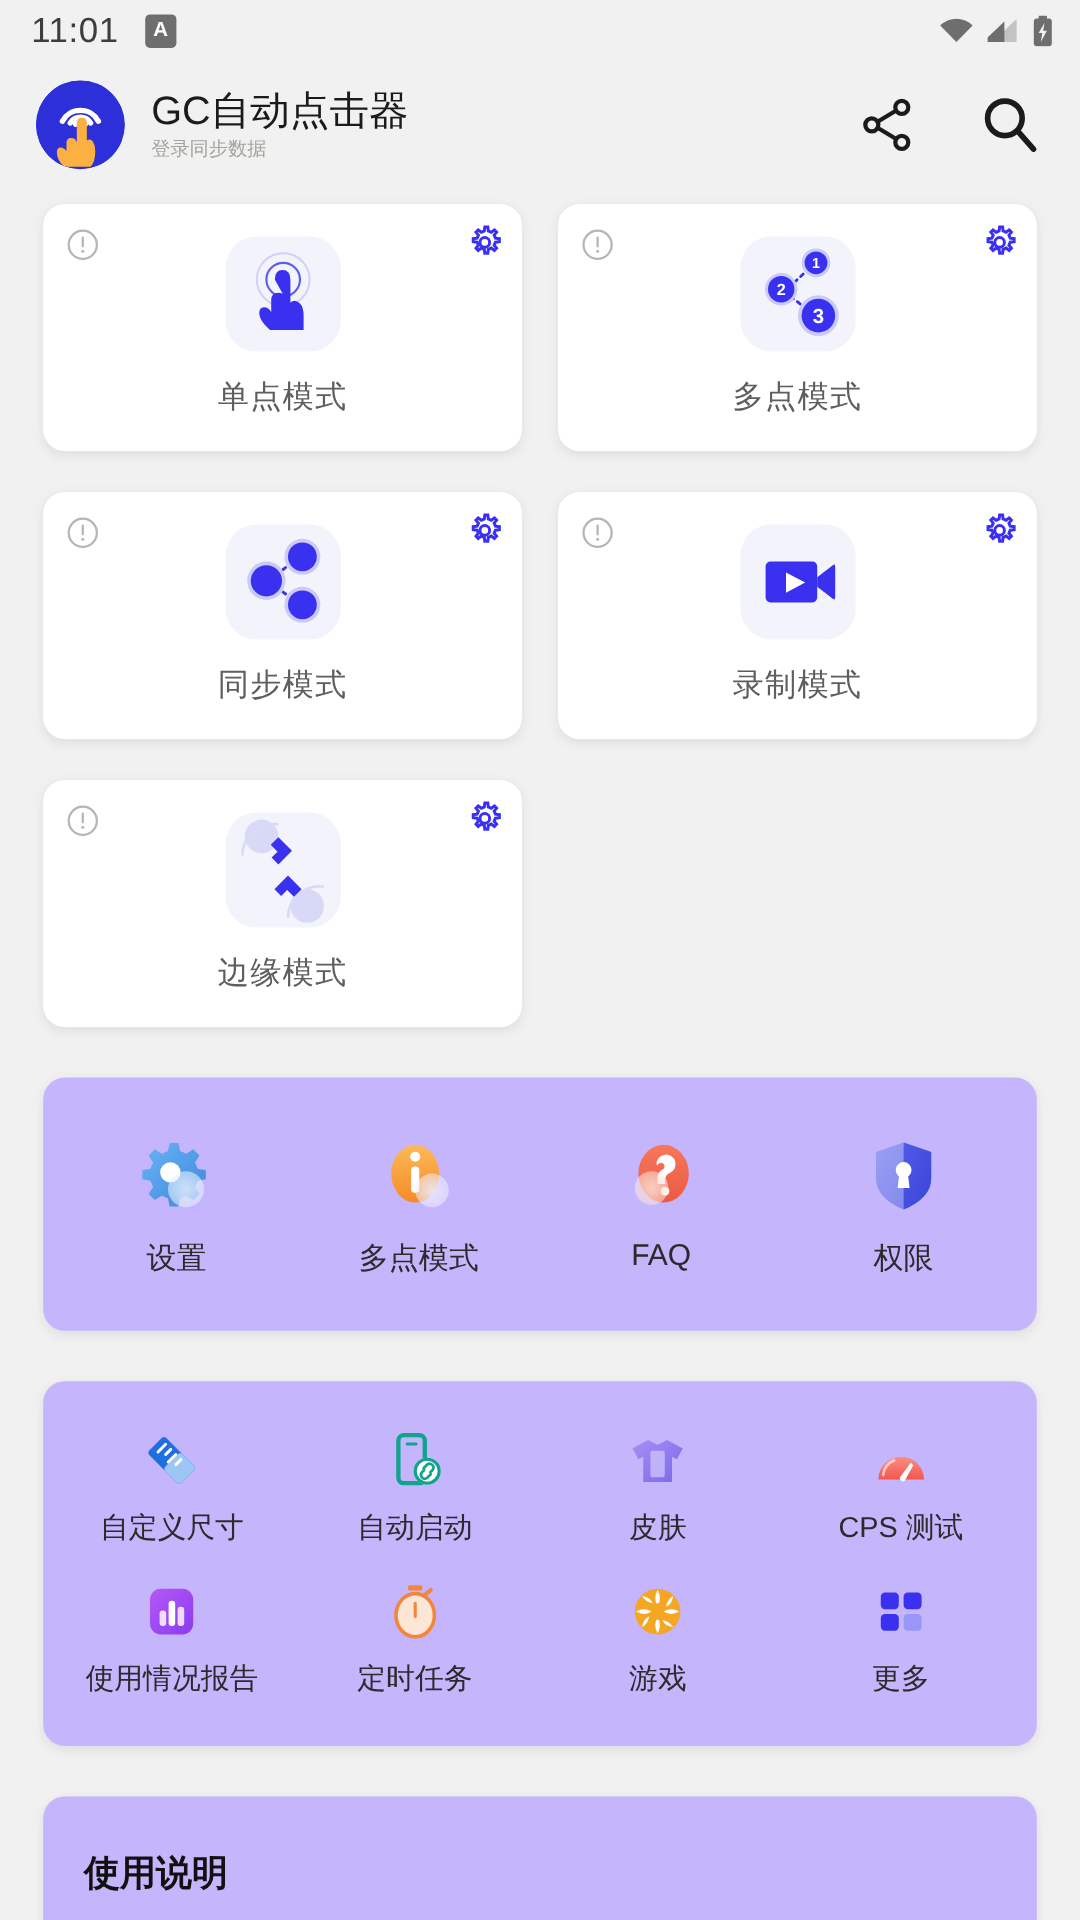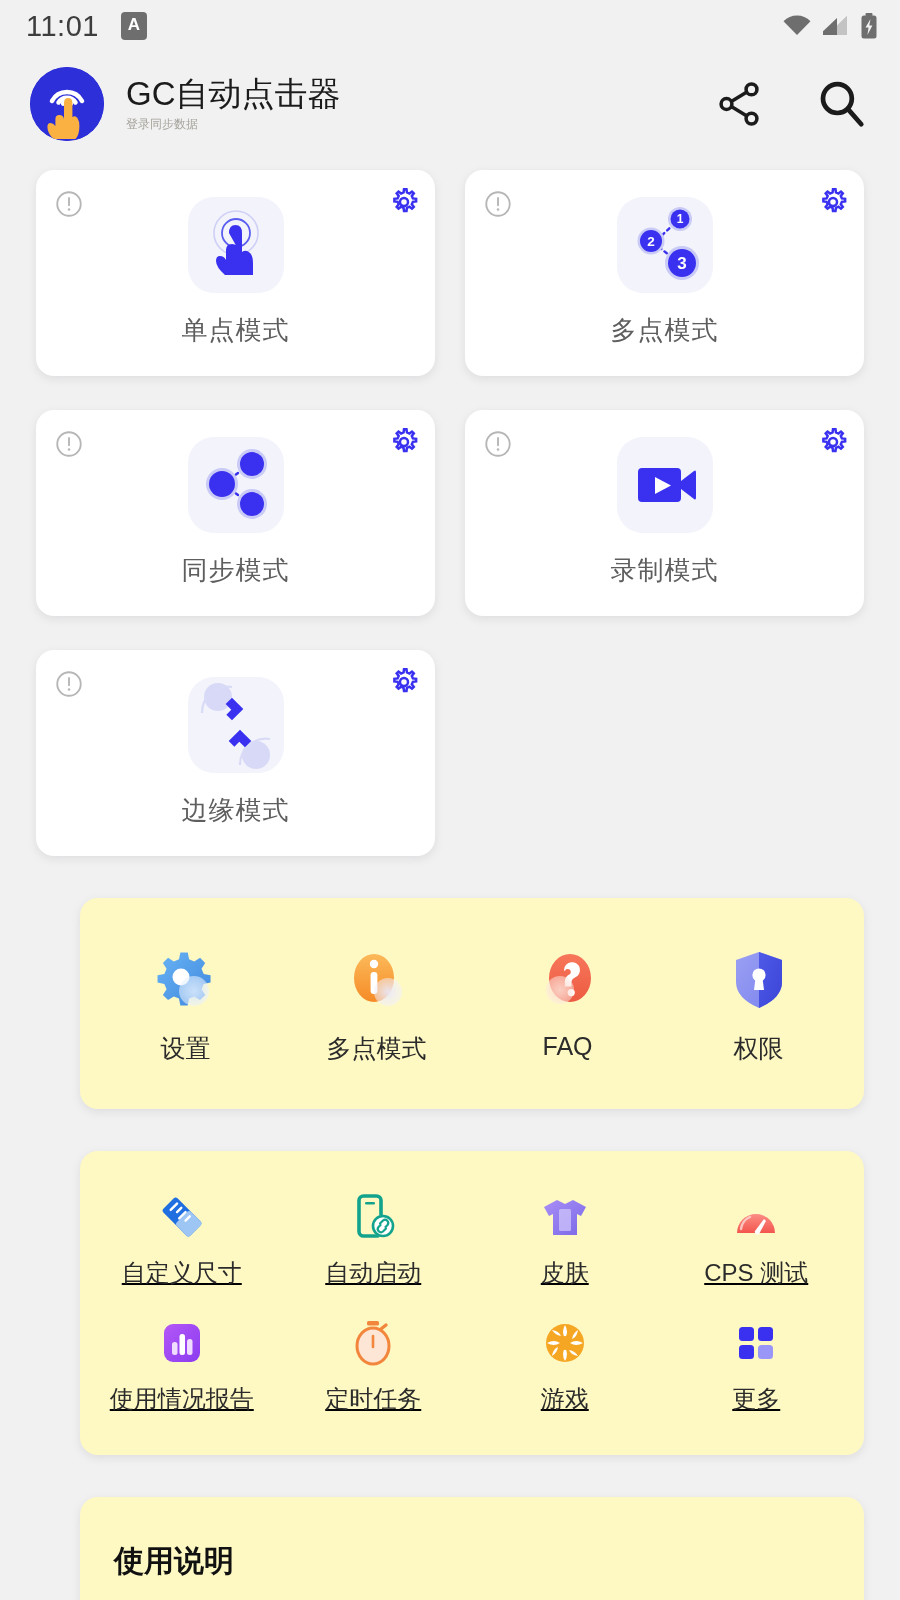--- a/index.html
+++ b/index.html
@@ -33,21 +33,21 @@
     height: 104px; width: 100%;
     display: flex; align-items: center;
     padding: 0 26px 0 30px;
   }
   .logo {
     width: 74px; height: 74px; border-radius: 50%;
     background: #2d2fd8; position: relative; overflow: hidden; flex: none;
   }
   .app-titles { margin-left: 22px; display: flex; flex-direction: column; }
   .app-title { font-size: 33px; color: #1b1b1b; line-height: 1.12; font-weight: 400; }
-  .app-sub { font-size: 12px; color: #a6a39c; margin-top: 5px; line-height: 1.1; }
+  .app-sub { font-size: 16px; color: #a6a39c; margin-top: 5px; line-height: 1.1; }
   .appbar-actions { margin-left: auto; display: flex; align-items: center; gap: 48px; padding-right: 6px; }
   .icon-btn { width: 54px; height: 54px; display: flex; align-items: center; justify-content: center; }
 
   
   .content { padding: 14px 36px 0 36px; }
 
   
   .mode-grid {
     display: grid;
     grid-template-columns: 1fr 1fr;
@@ -64,38 +64,36 @@
   .mode-art {
     width: 96px; height: 96px; border-radius: 26px;
     background: #f2f3fb; margin-top: 27px;
     position: relative; overflow: hidden;
     display: flex; align-items: center; justify-content: center;
   }
   .mode-label { font-size: 26px; color: #5e5e5e; margin-top: 20px; letter-spacing: 1px; }
 
   
   .panel {
-    background: #fef9c3; border-radius: 18px;
+    background: #c4b5fd; border-radius: 18px;
     box-shadow: 0 3px 9px rgba(130,130,140,.17);
     margin-top: 42px;
-    margin-left: 44px;
   }
   .util-row {
     display: grid; grid-template-columns: repeat(4, 1fr);
     padding: 48px 10px 44px 10px;
   }
   .util-cell { display: flex; flex-direction: column; align-items: center; }
   .util-art { width: 68px; height: 68px; position: relative; }
   .util-label { font-size: 25px; color: #2b2b2b; margin-top: 18px; }
 
   .tools-grid {
     display: grid; grid-template-columns: repeat(4, 1fr);
     row-gap: 26px;
     padding: 38px 12px 40px 6px;
-    text-decoration: underline;
   }
   .tool-cell { display: flex; flex-direction: column; align-items: center; }
   .tool-art { width: 56px; height: 56px; position: relative; }
   .tool-label { font-size: 24px; color: #2b2b2b; margin-top: 12px; white-space: nowrap; }
 
   .adv-panel { padding: 44px 34px 40px 34px; }
   .adv-title { font-size: 30px; font-weight: 700; color: #111; }
 
   svg { display: block; }
 </style>

